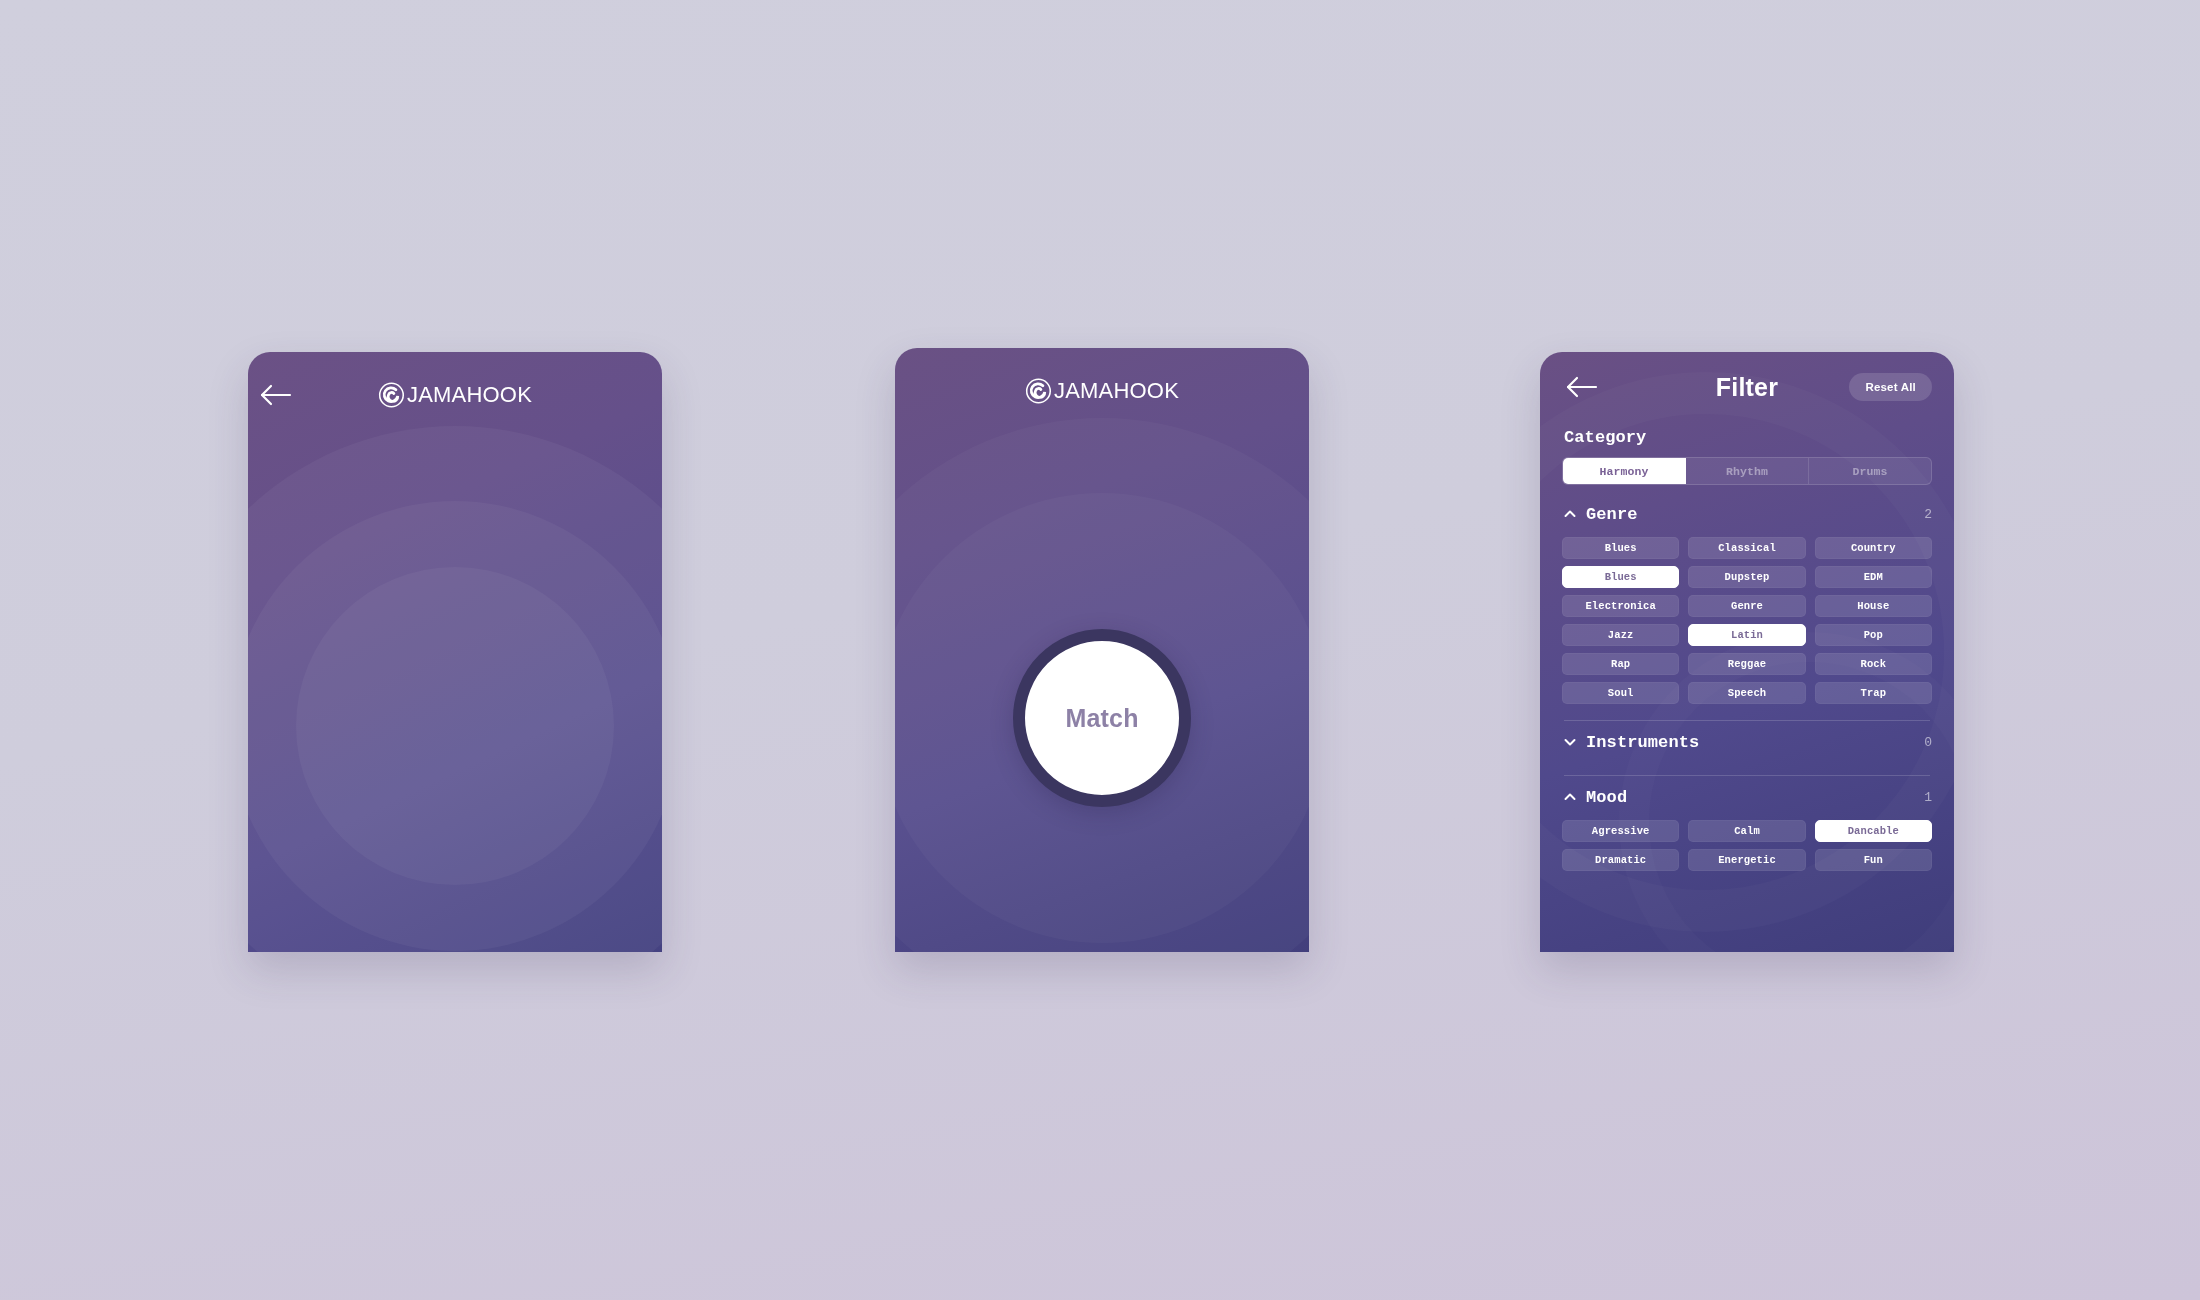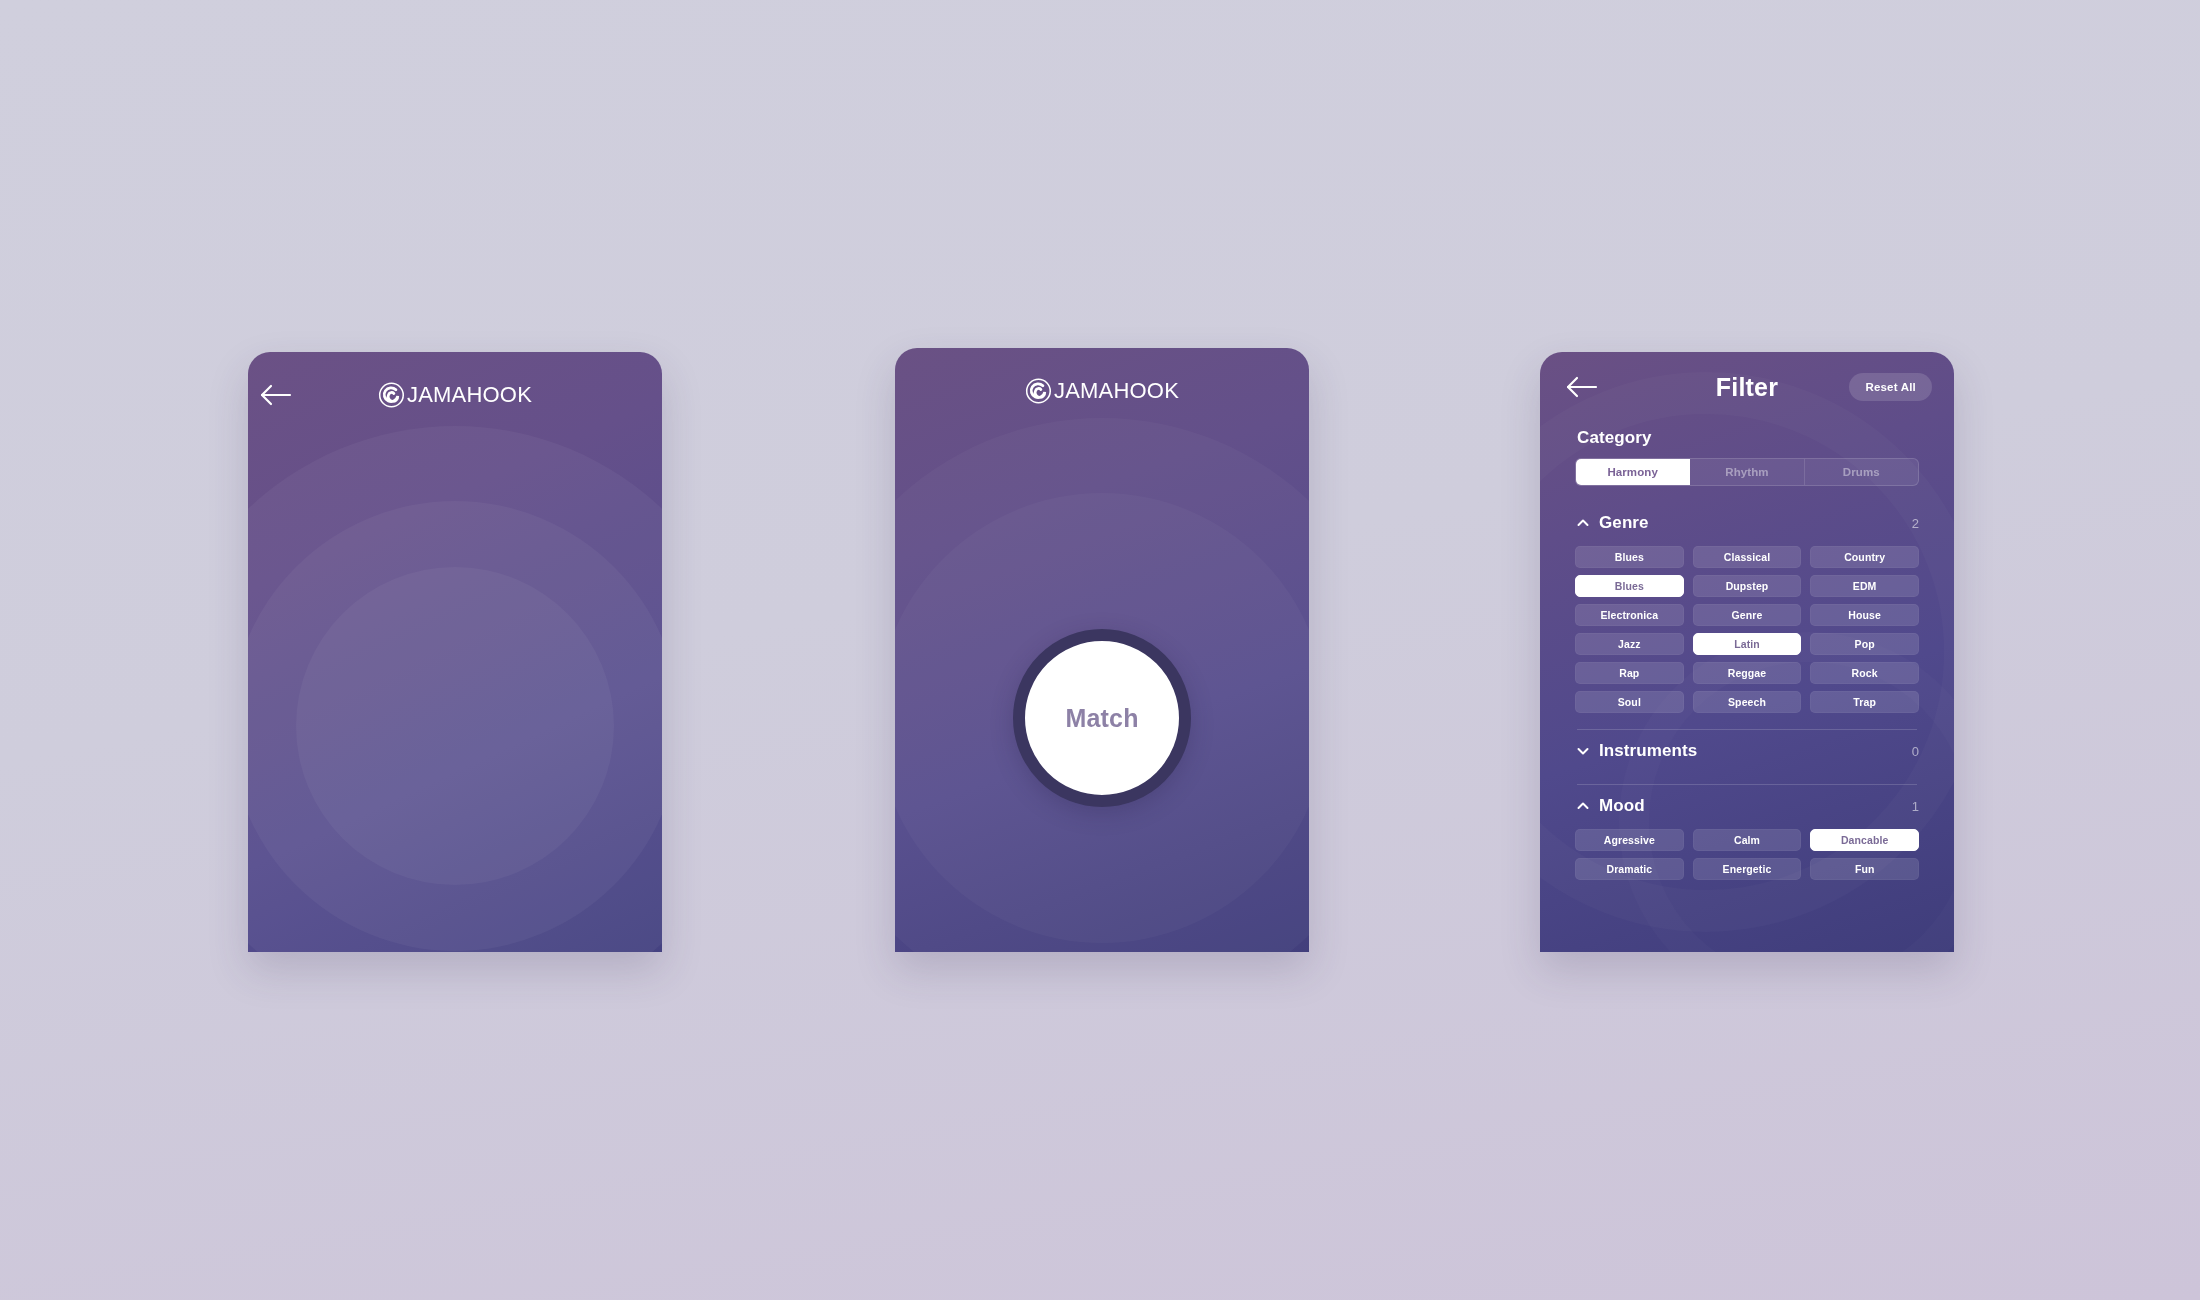--- a/index.html
+++ b/index.html
@@ -217,41 +217,42 @@
     letter-spacing: 0.2px;
     cursor: pointer;
     font-family: inherit;
   }
 
   .filter-body {
     position: absolute;
     left: 0; right: 0;
     top: 70px;
     bottom: 0;
-    padding: 0 35px;
+    padding: 0 22px;
     z-index: 2;
     overflow: hidden;
+    font-family: Liberation Mono, monospace;
   }
 
   .section-head-plain {
     color: #ffffff;
     font-size: 17px;
     font-weight: bold;
     margin: 6px 0 10px 2px;
     letter-spacing: 0.1px;
   }
 
   .segmented {
     display: flex;
     border-radius: 6px;
     overflow: hidden;
     border: 1px solid rgba(255,255,255,0.14);
     background: rgba(255,255,255,0.07);
     height: 28px;
-    margin-bottom: 20px;
+    margin-bottom: 12px;
   }
   .segment {
     flex: 1;
     display: flex;
     align-items: center;
     justify-content: center;
     font-size: 11.5px;
     color: rgba(255,255,255,0.42);
     font-weight: bold;
     cursor: pointer;

